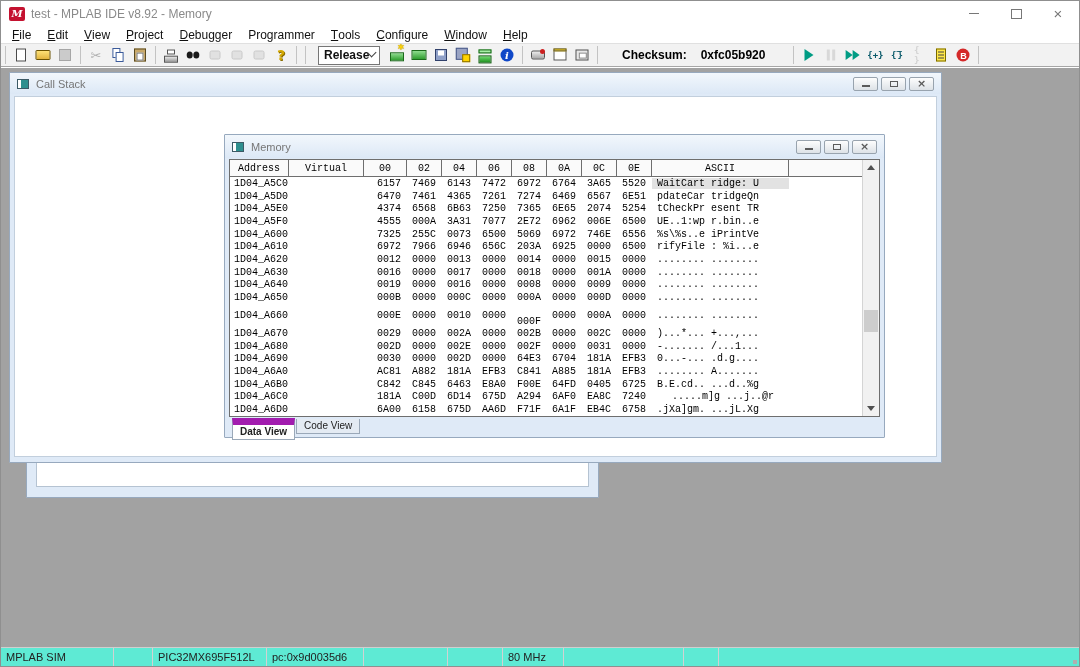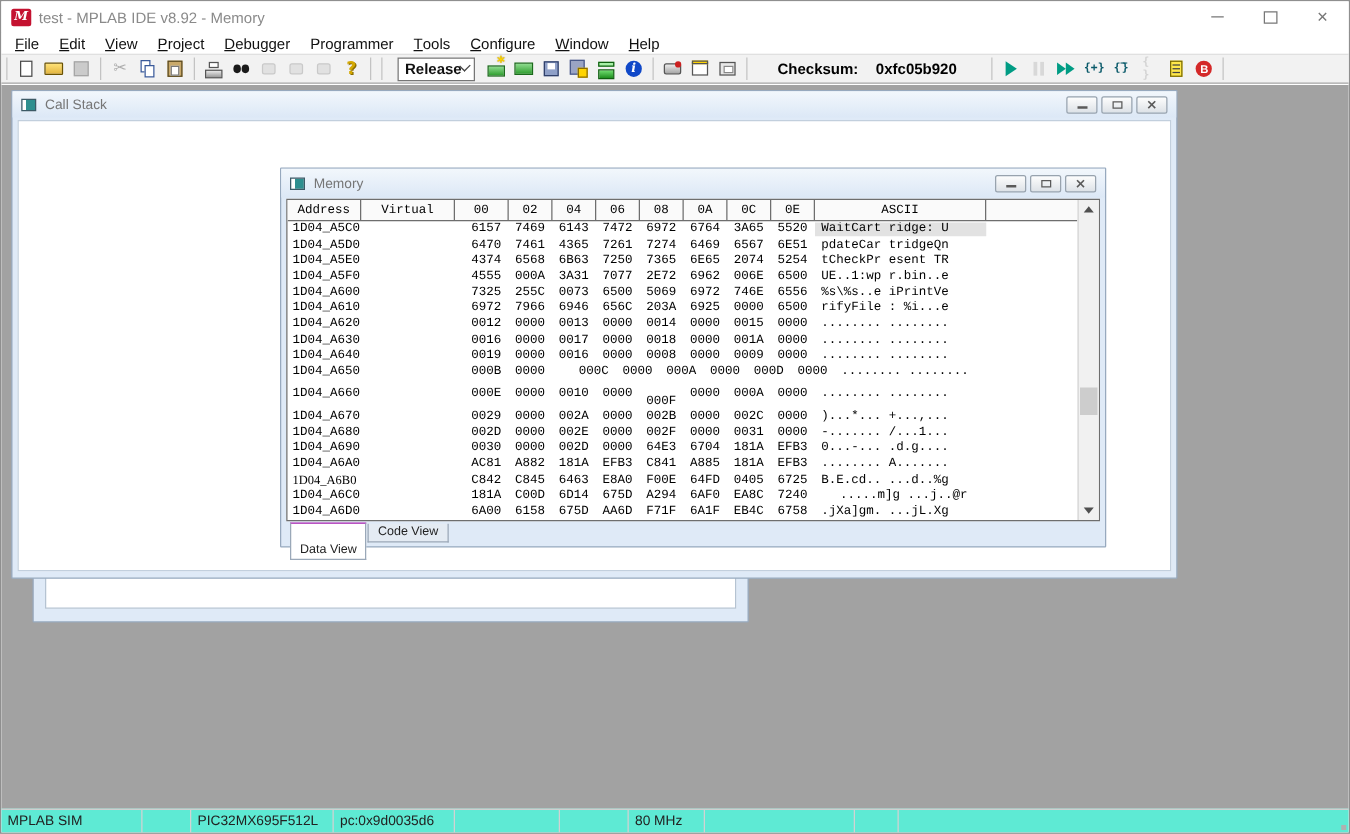--- a/index.html
+++ b/index.html
@@ -114,21 +114,21 @@
   .c.fill{flex:1;}
   .mrow.sel .ascii{background:#e2e2e2;}
   .mem-scrollbar{width:16px;background:#f1f1f1;border-left:1px solid #d4d4d4;display:flex;flex-direction:column;position:relative;}
   .sb-arrow{height:15px;display:flex;align-items:center;justify-content:center;}
   .sb-arrow.up::before{content:"";border-left:4px solid transparent;border-right:4px solid transparent;border-bottom:5px solid #505050;}
   .sb-arrow.down::before{content:"";border-left:4px solid transparent;border-right:4px solid transparent;border-top:5px solid #505050;}
   .sb-track{flex:1;position:relative;}
   .sb-thumb{position:absolute;left:1px;right:1px;top:135px;height:22px;background:#cdcdcd;}
   .mem-tabs{position:absolute;left:4px;right:4px;top:284px;height:17px;display:flex;align-items:flex-start;padding-left:3px;}
   .tab{font-size:10px;color:#222;padding:1px 7px 2px 7px;border:1px solid #9aa8b8;border-top:none;background:#e4ebf3;margin-right:1px;}
-  .tab.active{background:#fff;position:relative;top:-1px;padding-top:15px;border-top:1px solid #a21caf;}
+  .tab.active{background:#fff;position:relative;top:-1px;padding-top:1px;border-top:7px solid #a21caf;font-weight:bold;}
   
   .statusbar{position:absolute;left:0;bottom:0;right:0;height:19px;background:#5eead4;border-top:1px solid #cfcfcf;
     display:flex;align-items:stretch;box-sizing:border-box;}
   .seg{border-right:1px solid #d2d2d2;font-size:11px;color:#222;display:flex;align-items:center;padding-left:5px;box-sizing:border-box;white-space:nowrap;overflow:hidden;}
   .seg.fill{flex:1;border-right:none;}
   .grip{position:absolute;right:2px;bottom:2px;width:4px;height:4px;background:#b0b0b0;
     box-shadow:-4px 4px 0 -2px #b0b0b0, 0 0 0 0 #b0b0b0;}
 </style>
 </head>
 <body>
@@ -385,21 +385,21 @@
                 <span class="c hex" style="width: 35px;">0009</span>
                 <span class="c hex" style="width: 35px;">0000</span>
                 <span class="c ascii" style="width: 137px;">........ ........</span>
                 <span class="c fill"></span>
               </div>
               <div class="mrow">
                 <span class="c addr" style="width: 59px;">1D04_A650</span>
                 <span class="c virt" style="width: 75px;"></span>
                 <span class="c hex" style="width: 43px;">000B</span>
                 <span class="c hex" style="width: 35px;">0000</span>
-                <span class="c hex" style="width: 35px; margin-left: 16px;">000C</span>
+                <span class="c hex" style="width: 35px;">000C</span>
                 <span class="c hex" style="width: 35px;">0000</span>
                 <span class="c hex" style="width: 35px;">000A</span>
                 <span class="c hex" style="width: 35px;">0000</span>
                 <span class="c hex" style="width: 35px;">000D</span>
                 <span class="c hex" style="width: 35px;">0000</span>
                 <span class="c ascii" style="width: 137px;">........ ........</span>
                 <span class="c fill"></span>
               </div>
               <div class="mrow">
                 <span class="c addr" style="width: 59px;">1D04_A660</span>
@@ -465,21 +465,21 @@
                 <span class="c hex" style="width: 35px;">181A</span>
                 <span class="c hex" style="width: 35px;">EFB3</span>
                 <span class="c hex" style="width: 35px;">C841</span>
                 <span class="c hex" style="width: 35px;">A885</span>
                 <span class="c hex" style="width: 35px;">181A</span>
                 <span class="c hex" style="width: 35px;">EFB3</span>
                 <span class="c ascii" style="width: 137px;">........ A.......</span>
                 <span class="c fill"></span>
               </div>
               <div class="mrow">
-                <span class="c addr" style="width: 59px; font-family: Liberation Serif, serif;">1D04_A6B0</span>
+                <span class="c addr" style="width: 59px;">1D04_A6B0</span>
                 <span class="c virt" style="width: 75px;"></span>
                 <span class="c hex" style="width: 43px;">C842</span>
                 <span class="c hex" style="width: 35px;">C845</span>
                 <span class="c hex" style="width: 35px;">6463</span>
                 <span class="c hex" style="width: 35px;">E8A0</span>
                 <span class="c hex" style="width: 35px;">F00E</span>
                 <span class="c hex" style="width: 35px;">64FD</span>
                 <span class="c hex" style="width: 35px;">0405</span>
                 <span class="c hex" style="width: 35px;">6725</span>
                 <span class="c ascii" style="width: 137px;">B.E.cd.. ...d..%g</span>

